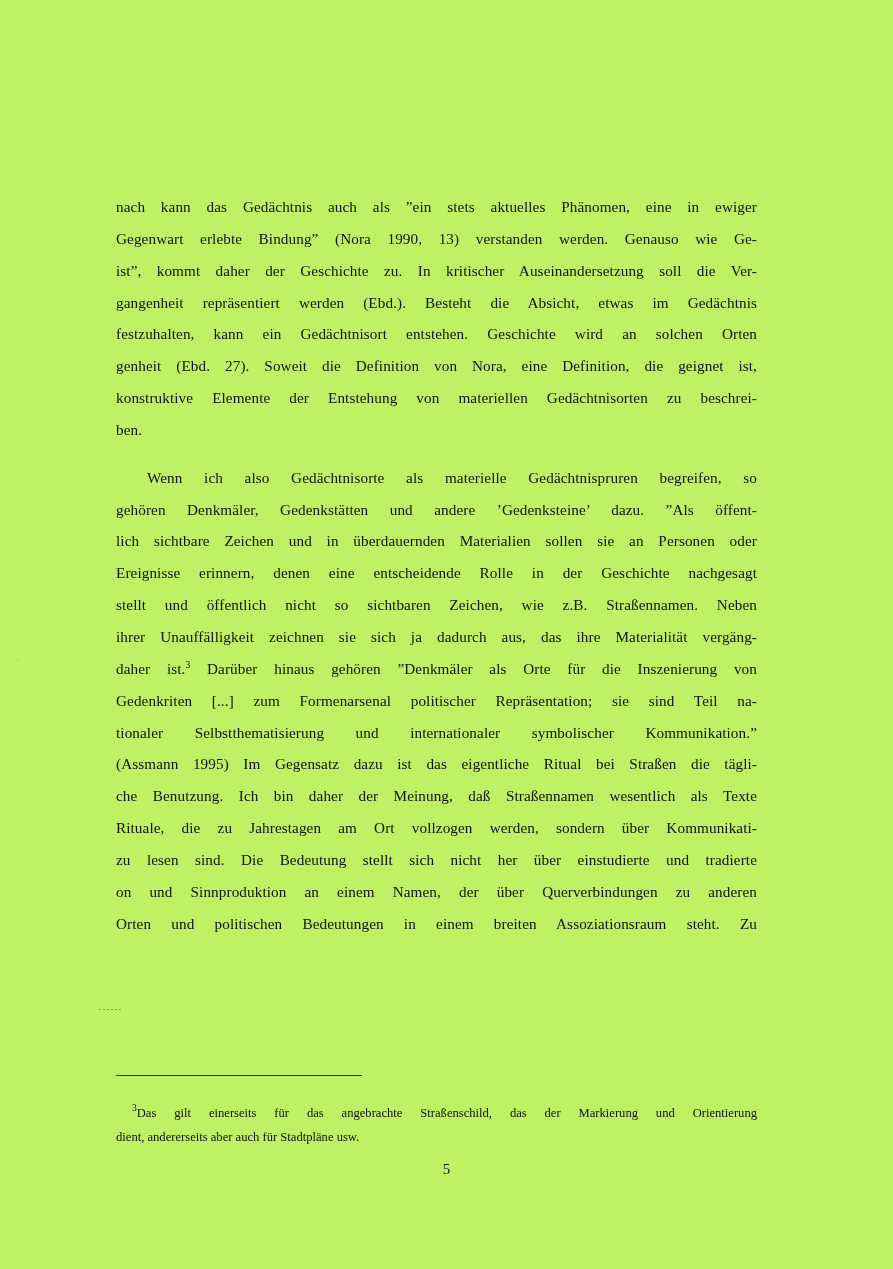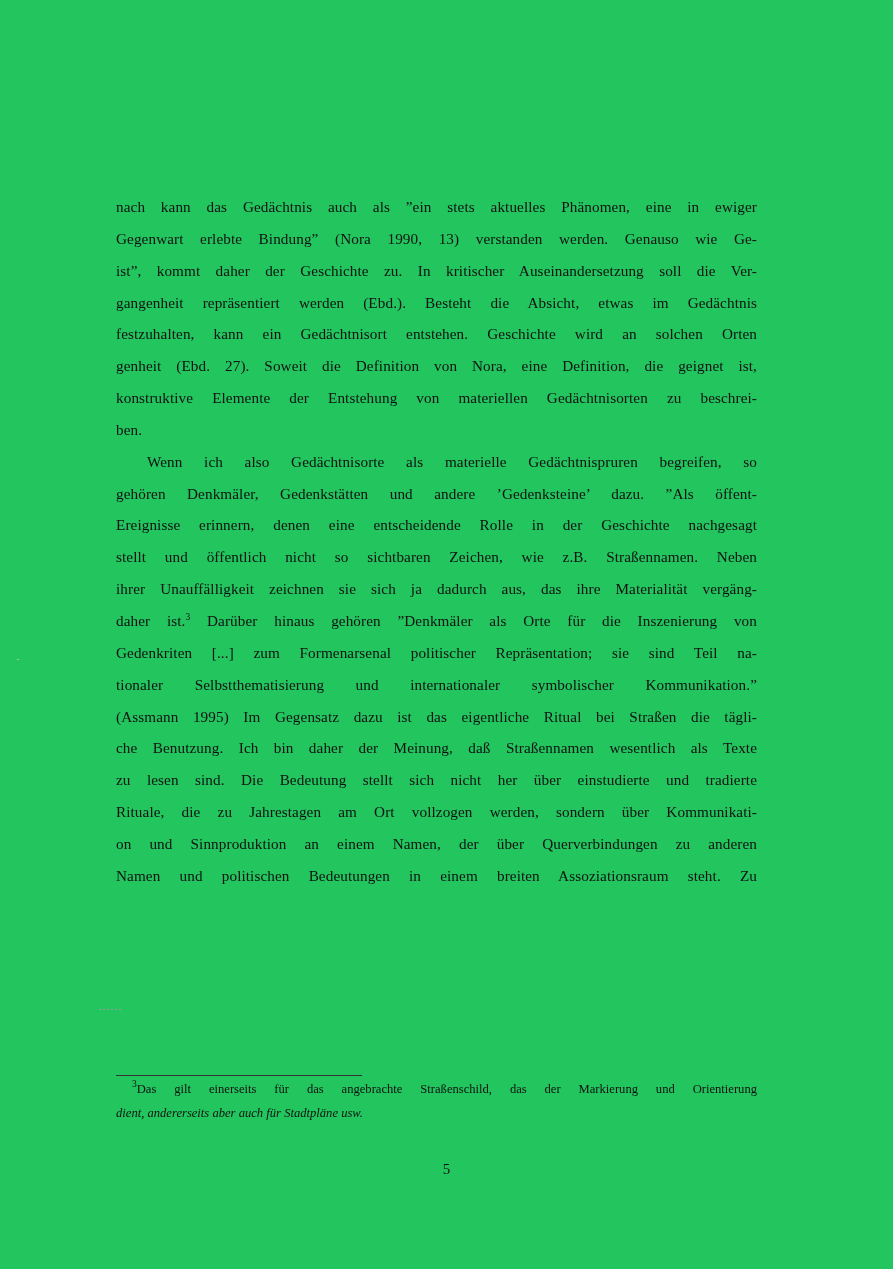--- a/index.html
+++ b/index.html
@@ -1,46 +1,46 @@
 <!DOCTYPE html>
 <html><head>
   <meta charset="utf-8">
   <style>
     html, body { margin: 0; padding: 0; background: #ffffff; }
     body { width: 893px; height: 1269px; position: relative; overflow: hidden; }
     .page {
       position: absolute; left: 0; top: 0; width: 893px; height: 1269px;
-      background: #22c55e; color: #111111;
+      background: #bef264; color: #111111;
       font-family: "DejaVu Serif", "Liberation Serif", serif;
     }
     .body-text {
       position: absolute; left: 116px; top: 191px; width: 641px;
     }
     .line {
       display: block; height: 31.85px; line-height: 31.85px;
       font-size: 15.2px; white-space: nowrap;
       text-align: justify; text-align-last: justify;
       font-family: "Liberation Serif", serif;
       letter-spacing: 0.1px;
     }
     .line.last { text-align-last: left; }
-    .line.indent { padding-left: 31px; }
+    .line.indent { padding-left: 31px; margin-top: 16px; }
     sup { font-size: 9.5px; line-height: 0; vertical-align: 6px; }
     .footnote-rule {
       position: absolute; left: 116px; top: 1075px; width: 246px; height: 1px;
       background: #333333;
     }
     .footnotes { position: absolute; left: 116px; top: 1077px; width: 641px; }
     .fn-line {
       display: block; height: 24px; line-height: 24px; font-size: 12.6px;
       white-space: nowrap; text-align: justify; text-align-last: justify;
       font-family: "Liberation Serif", serif;
     }
-    .fn-line.first { padding-left: 16px; }
-    .fn-line.last { text-align-last: left; font-style: italic; }
+    .fn-line.first { padding-left: 16px; margin-top: 24px; }
+    .fn-line.last { text-align-last: left; }
     .page-number {
       position: absolute; left: 0; width: 893px; top: 1161px; text-align: center;
       font-size: 15px; font-family: "Liberation Serif", serif;
     }
     .speck-a { position: absolute; left: 17px; top: 659px; width: 2px; height: 1px; background: #bbbbbb; }
     .speck-b { position: absolute; left: 99px; top: 1009px; width: 22px; height: 1px;
       background: repeating-linear-gradient(90deg, #999 0 2px, transparent 2px 4px); }
   </style>
 </head>
 <body>
@@ -53,32 +53,33 @@
       <span class="line">ist”, kommt daher der Geschichte zu. In kritischer Auseinandersetzung soll die Ver-</span>
       <span class="line">gangenheit repräsentiert werden (Ebd.). Besteht die Absicht, etwas im Gedächtnis</span>
       <span class="line">festzuhalten, kann ein Gedächtnisort entstehen. Geschichte wird an solchen Orten</span>
       <span class="line">genheit (Ebd. 27). Soweit die Definition von Nora, eine Definition, die geignet ist,</span>
       <span class="line">konstruktive Elemente der Entstehung von materiellen Gedächtnisorten zu beschrei-</span>
       <span class="line last">ben.</span>
     </div>
     <div>
       <span class="line indent">Wenn ich also Gedächtnisorte als materielle Gedächtnispruren begreifen, so</span>
       <span class="line">gehören Denkmäler, Gedenkstätten und andere ’Gedenksteine’ dazu. ”Als öffent-</span>
+      <span class="line">lich sichtbare Zeichen und in überdauernden Materialien sollen sie an Personen oder</span>
       <span class="line">Ereignisse erinnern, denen eine entscheidende Rolle in der Geschichte nachgesagt</span>
       <span class="line">stellt und öffentlich nicht so sichtbaren Zeichen, wie z.B. Straßennamen. Neben</span>
       <span class="line">ihrer Unauffälligkeit zeichnen sie sich ja dadurch aus, das ihre Materialität vergäng-</span>
       <span class="line"><span>daher ist.</span><sup>3</sup><span> Darüber hinaus gehören ”Denkmäler als Orte für die Inszenierung von</span></span>
       <span class="line">Gedenkriten [...] zum Formenarsenal politischer Repräsentation; sie sind Teil na-</span>
       <span class="line">tionaler Selbstthematisierung und internationaler symbolischer Kommunikation.”</span>
       <span class="line">(Assmann 1995) Im Gegensatz dazu ist das eigentliche Ritual bei Straßen die tägli-</span>
       <span class="line">che Benutzung. Ich bin daher der Meinung, daß Straßennamen wesentlich als Texte</span>
+      <span class="line">Rituale, die zu Jahrestagen am Ort vollzogen werden, sondern über Kommunikati-</span>
       <span class="line">zu lesen sind. Die Bedeutung stellt sich nicht her über einstudierte und tradierte</span>
-      <span class="line">Rituale, die zu Jahrestagen am Ort vollzogen werden, sondern über Kommunikati-</span>
       <span class="line">on und Sinnproduktion an einem Namen, der über Querverbindungen zu anderen</span>
-      <span class="line">Namen und politischen Bedeutungen in einem breiten Assoziationsraum steht. Zu</span>
+      <span class="line">Orten und politischen Bedeutungen in einem breiten Assoziationsraum steht. Zu</span>
     </div>
   </div>
 
   <div class="footnote-rule"></div>
   <div class="footnotes">
     <span class="fn-line first"><sup>3</sup><span>Das gilt einerseits für das angebrachte Straßenschild, das der Markierung und Orientierung</span></span>
     <span class="fn-line last">dient, andererseits aber auch für Stadtpläne usw.</span>
   </div>
 
   <div class="page-number">5</div>

